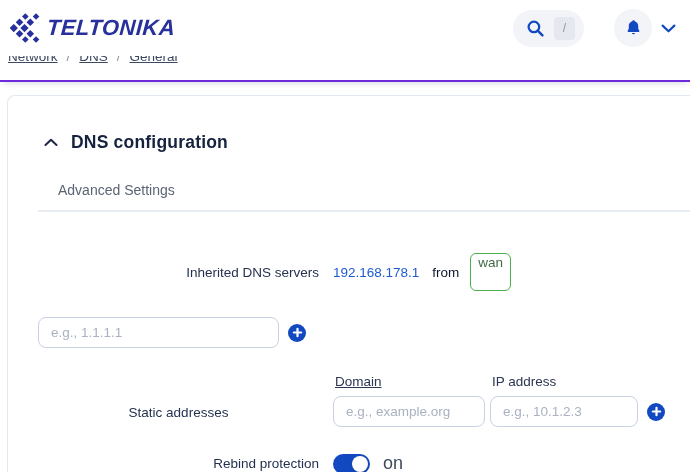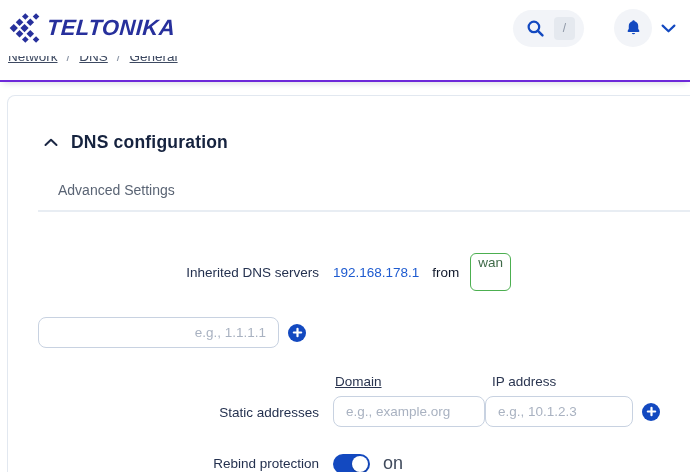--- a/index.html
+++ b/index.html
@@ -61,34 +61,34 @@
 
   .ip-value { color: #1e5bd0; font-size: 13.5px; }
   .from-text { color: #0f172a; font-size: 13.5px; margin-left: 13px; }
   .iface-badge { margin-left: 11px; border: 1.5px solid #4caf50;
     border-radius: 6px; padding: 1px 7px 20px; font-size: 13.5px; color: #3f6a48; }
 
   .text-input { height: 31px; border: 1px solid #c8d2e1; border-radius: 8px;
     padding: 0 12px; font-size: 13.5px; color: #24314f; outline: none;
     font-family: "Liberation Sans", sans-serif; background: #fff; }
   .text-input::placeholder { color: #a9b2c1; }
-  .input-wide { width: 241px; text-align: right; }
+  .input-wide { width: 241px; }
   .input-domain { width: 152px; }
-  .input-ip { width: 148px; }
+  .input-ip { width: 148px; margin-left: 5px; }
 
   .add-btn { width: 18px; height: 18px; border-radius: 50%; background: #1349c0;
     border: none; display: flex; align-items: center; justify-content: center;
     margin-left: 9px; cursor: pointer; flex: 0 0 auto; }
 
   .static-col { display: flex; flex-direction: column; }
   .col-heads { display: flex; margin-bottom: 7px; font-size: 13.5px;
     color: #2a3550; }
   .head-domain { width: 157px; padding-left: 2px; text-decoration: underline; }
   .head-ip { padding-left: 2px; }
-  .row3 .form-label { align-self: end; padding-bottom: 7px; }
+  .row3 .form-label { align-self: end; padding-bottom: 7px; text-align: center; }
   .row3 { align-items: end; }
 
   .toggle { width: 37px; height: 20px; border-radius: 10px; background: #1349c0;
     position: relative; cursor: pointer; flex: 0 0 auto; }
   .toggle-knob { position: absolute; top: 2px; right: 2px; width: 16px;
     height: 16px; border-radius: 50%; background: #fff;
     box-shadow: 0 1px 2px rgba(0,0,0,.25); }
   .toggle-state { margin-left: 13px; font-size: 18px; color: #404a5c; }
 </style>
 </head>

